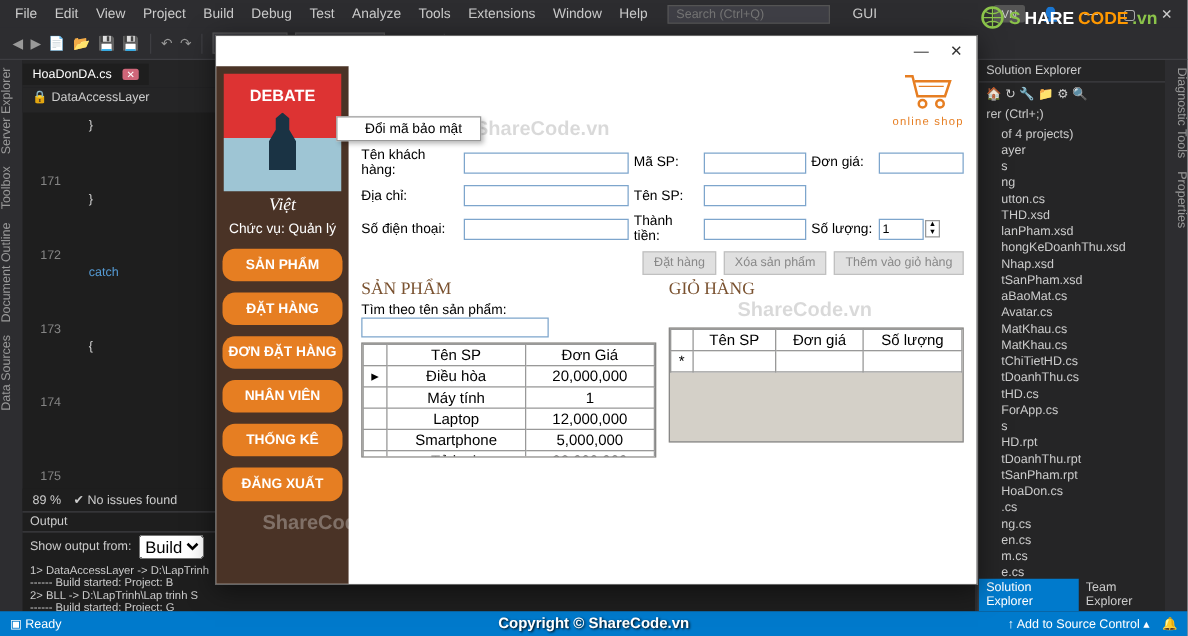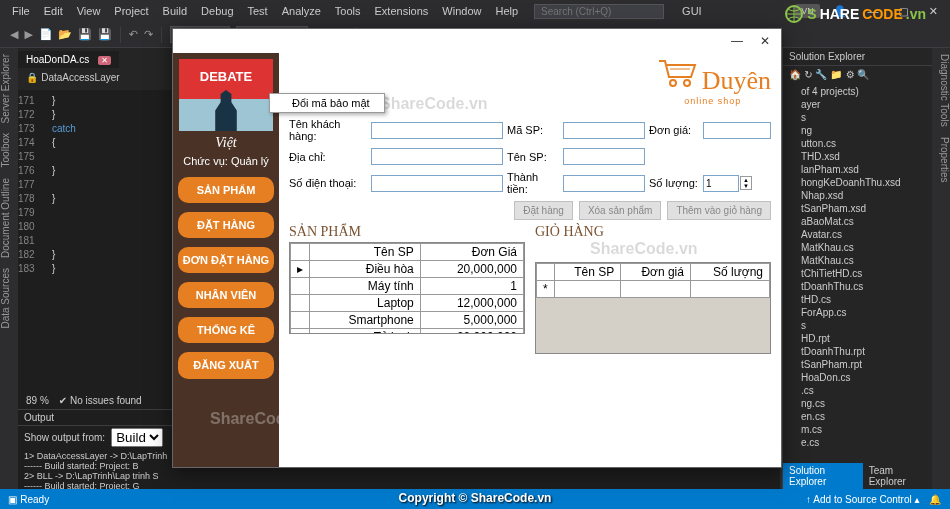--- a/index.html
+++ b/index.html
@@ -27,21 +27,21 @@
 .right-strip span { cursor: pointer; }
 
 
 .editor-area { position: absolute; left: 18px; right: 170px; top: 48px; bottom: 100px; background: #1e1e1e; }
 .editor-tab { height: 22px; background: #252526; display: flex; align-items: center; font-size: 10px; }
 .editor-tab .tab-active { background: #1e1e1e; padding: 3px 8px; color: #fff; }
 .editor-tab .tab-active .x { margin-left: 6px; background: #cf6679; color: #fff; border-radius: 2px; padding: 0 3px; font-size: 8px; }
 .editor-nav { height: 20px; background: #252526; padding: 2px 8px; font-size: 10px; color: #ccc; }
 .editor-code { padding: 4px 0; font-family: Consolas, monospace; font-size: 10px; line-height: 14px; color: #d4d4d4; }
 .editor-code .ln { display: flex; }
-.editor-code .num { width: 34px; text-align: left; color: #858585; padding-right: 8px; }
+.editor-code .num { width: 53px; text-align: center; color: #858585; padding-right: 8px; margin-top: 45px; }
 .editor-code .kw { color: #569cd6; }
 
 
 .solution { position: absolute; right: 18px; top: 48px; width: 150px; bottom: 20px; background: #252526; border-left: 1px solid #3e3e42; overflow: hidden; }
 .solution .hdr { padding: 3px 6px; font-size: 10px; color: #ccc; border-bottom: 1px solid #3e3e42; }
 .solution .icons { padding: 3px 6px; font-size: 10px; color: #ccc; }
 .solution .tree { padding: 2px 6px; font-size: 10px; }
 .solution .tree .item { padding: 1px 0 1px 12px; color: #ccc; white-space: nowrap; overflow: hidden; }
 .solution .bottom-tabs { position: absolute; bottom: 0; left: 0; right: 0; display: flex; font-size: 10px; }
 .solution .bottom-tabs span { padding: 2px 6px; }
@@ -65,21 +65,21 @@
 
 
 .app-window { position: absolute; left: 172px; top: 28px; width: 610px; height: 440px; background: #fff; border: 1px solid #666; box-shadow: 0 4px 20px rgba(0,0,0,.5); }
 .app-titlebar { height: 24px; display: flex; justify-content: flex-end; align-items: center; gap: 8px; padding: 0 6px; background: #fff; }
 .app-titlebar .wbtn { width: 20px; text-align: center; cursor: pointer; color: #333; font-size: 12px; }
 .app-body { display: flex; height: calc(100% - 24px); }
 
 
 .app-sidebar { width: 112px; background: #4a3326; display: flex; flex-direction: column; align-items: center; padding: 6px 0 0; gap: 4px; }
 .avatar-wrap { position: relative; }
-.avatar { width: 94px; height: 72px; background: linear-gradient(to bottom,#d33 0,#d33 55%,#9ec5d4 55%,#9ec5d4 100%); display: flex; flex-direction: column; align-items: center; justify-content: flex-start; color: #fff; font-weight: bold; font-size: 13px; padding-top: 10px; }
+.avatar { width: 94px; height: 94px; background: linear-gradient(to bottom,#d33 0,#d33 55%,#9ec5d4 55%,#9ec5d4 100%); display: flex; flex-direction: column; align-items: center; justify-content: flex-start; color: #fff; font-weight: bold; font-size: 13px; padding-top: 10px; }
 .avatar .silhouette { width: 36px; height: 46px; background: #1a3344; clip-path: polygon(50% 0,65% 10%,65% 30%,80% 50%,80% 100%,20% 100%,20% 50%,35% 30%,35% 10%); margin-top: 6px; }
 .context-menu { position: absolute; left: 90px; top: 34px; background: #fff; border: 1px solid #999; font-size: 11px; z-index: 10; box-shadow: 2px 2px 4px rgba(0,0,0,.3); }
 .context-menu div { padding: 3px 14px 3px 22px; white-space: nowrap; color: #000; cursor: pointer; }
 .user-name { color: #fff; font-family: Georgia, serif; font-style: italic; font-size: 14px; }
 .user-role { color: #fff; font-size: 11px; margin-bottom: 6px; }
 .nav-btn { width: 96px; padding: 7px 2px; background: #e67e22; color: #fff; font-weight: bold; font-size: 11px; border-radius: 10px; text-align: center; cursor: pointer; margin-bottom: 5px; line-height: 1.1; }
 
 
 .app-main { flex: 1; background: #fff; padding: 4px 10px 6px; position: relative; }
 .logo-area { position: absolute; right: 10px; top: 2px; text-align: center; }
@@ -96,21 +96,21 @@
 .form-grid .num-input .spin span { padding: 0 2px; cursor: pointer; }
 .btn-row { display: flex; justify-content: flex-end; gap: 6px; margin: 6px 0 4px; }
 .btn-row button { font-size: 10px; padding: 3px 8px; background: #e0e0e0; color: #888; border: 1px solid #c0c0c0; cursor: not-allowed; }
 
 .lower { display: flex; gap: 10px; }
 .panel { flex: 1; }
 .panel-title { font-family: Georgia, serif; color: #7a5230; font-size: 14px; margin-bottom: 2px; }
 .search-row { font-size: 11px; margin-bottom: 4px; color: #000; }
 .search-row input { border: 1px solid #7da5cc; height: 16px; width: 150px; font-size: 10px; }
 table.grid { border-collapse: collapse; width: 100%; font-size: 12px; }
-table.grid th, table.grid td { border: 1px solid #999; padding: 1px 6px; text-align: right; background: #fff; color: #000; }
+table.grid th, table.grid td { border: 1px solid #999; padding: 1px 6px; text-align: center; background: #fff; color: #000; }
 table.grid th { font-weight: normal; }
 .grid-wrap { border: 1px solid #888; height: 92px; overflow: hidden; background: #d4d0c8; }
 .row-indicator { width: 16px; background: #e0e0e0; }
 
 
 .watermark { position: absolute; color: rgba(255,255,255,.35); font-size: 16px; font-weight: bold; pointer-events: none; }
 .watermark.wm1 { left: 380px; top: 95px; color: rgba(0,0,0,.15); }
 .watermark.wm2 { left: 590px; top: 240px; color: rgba(0,0,0,.15); }
 .watermark.wm3 { left: 210px; top: 410px; color: rgba(255,255,255,.3); }
 .copyright { position: absolute; left: 50%; transform: translateX(-50%); bottom: 4px; color: #fff; font-size: 12px; font-weight: bold; text-shadow: 1px 1px 2px #000; }
@@ -265,20 +265,23 @@
   </div>
   <div class="footer-tabs">
     <span>Error List ...</span>
     <span class="active">Output</span>
   </div>
 </div>
 
 <div class="solution">
   <div class="hdr">Solution Explorer</div>
   <div class="icons">🏠 ↻ 🔧 📁 ⚙ 🔍</div>
+  <div class="tree">
+    rer <span>(Ctrl+;)</span>
+  </div>
   <div class="tree">
     <div class="item">of 4 projects)</div>
     <div class="item">ayer</div>
     <div class="item">s</div>
     <div class="item">ng</div>
     <div class="item">utton.cs</div>
     <div class="item">THD.xsd</div>
     <div class="item">lanPham.xsd</div>
     <div class="item">hongKeDoanhThu.xsd</div>
     <div class="item">Nhap.xsd</div>
@@ -345,21 +348,20 @@
 
     <div class="app-main">
       <div class="logo-area">
         <svg class="cart-logo" width="44" height="34">
           <path d="M4 6 h6 l4 16 h22 l4-12 h-28" fill="none" stroke="#e67e22" stroke-width="2"></path>
           <circle cx="18" cy="28" r="3" fill="none" stroke="#e67e22" stroke-width="2"></circle>
           <circle cx="32" cy="28" r="3" fill="none" stroke="#e67e22" stroke-width="2"></circle>
           <line x1="14" y1="10" x2="36" y2="10" stroke="#e67e22"></line>
           <line x1="15" y1="14" x2="35" y2="14" stroke="#e67e22"></line>
         </svg>
-        <span class="logo-name">Duyên</span>
         <div class="logo-sub">online shop</div>
       </div>
 
       <div class="section-title">ĐẶT HÀNG</div>
       <div class="form-grid">
         <span>Tên khách hàng:</span>
         <input type="text" style="">
         <span>Mã SP:</span>
         <input type="text" style="">
         <span>Đơn giá:</span>
@@ -387,20 +389,24 @@
       </div>
       <div class="btn-row">
         <button>Đặt hàng</button>
         <button>Xóa sản phẩm</button>
         <button>Thêm vào giỏ hàng</button>
       </div>
 
       <div class="lower">
         <div class="panel">
           <div class="panel-title">SẢN PHẨM</div>
+          <div class="search-row">
+            <span>Tìm theo tên sản phẩm:</span>
+            <input type="text" style="">
+          </div>
           <div class="grid-wrap">
             <table class="grid">
               <tbody>
                   <tr>
                     <th class="row-indicator"></th>
                     <th>Tên SP</th>
                     <th>Đơn Giá</th>
                   </tr>
               <tr>
                     <td class="row-indicator">▸</td>

